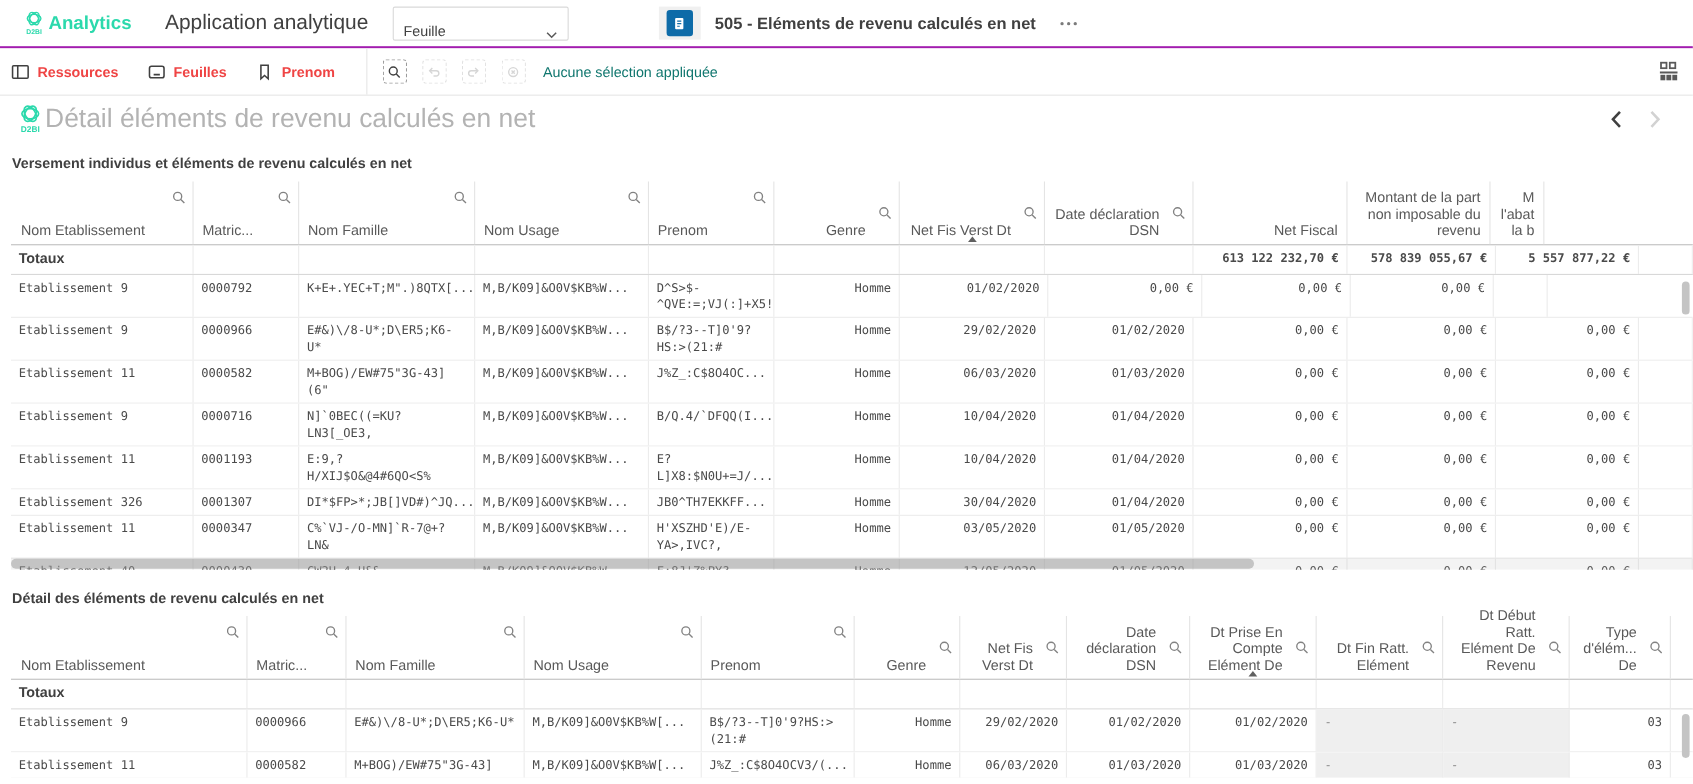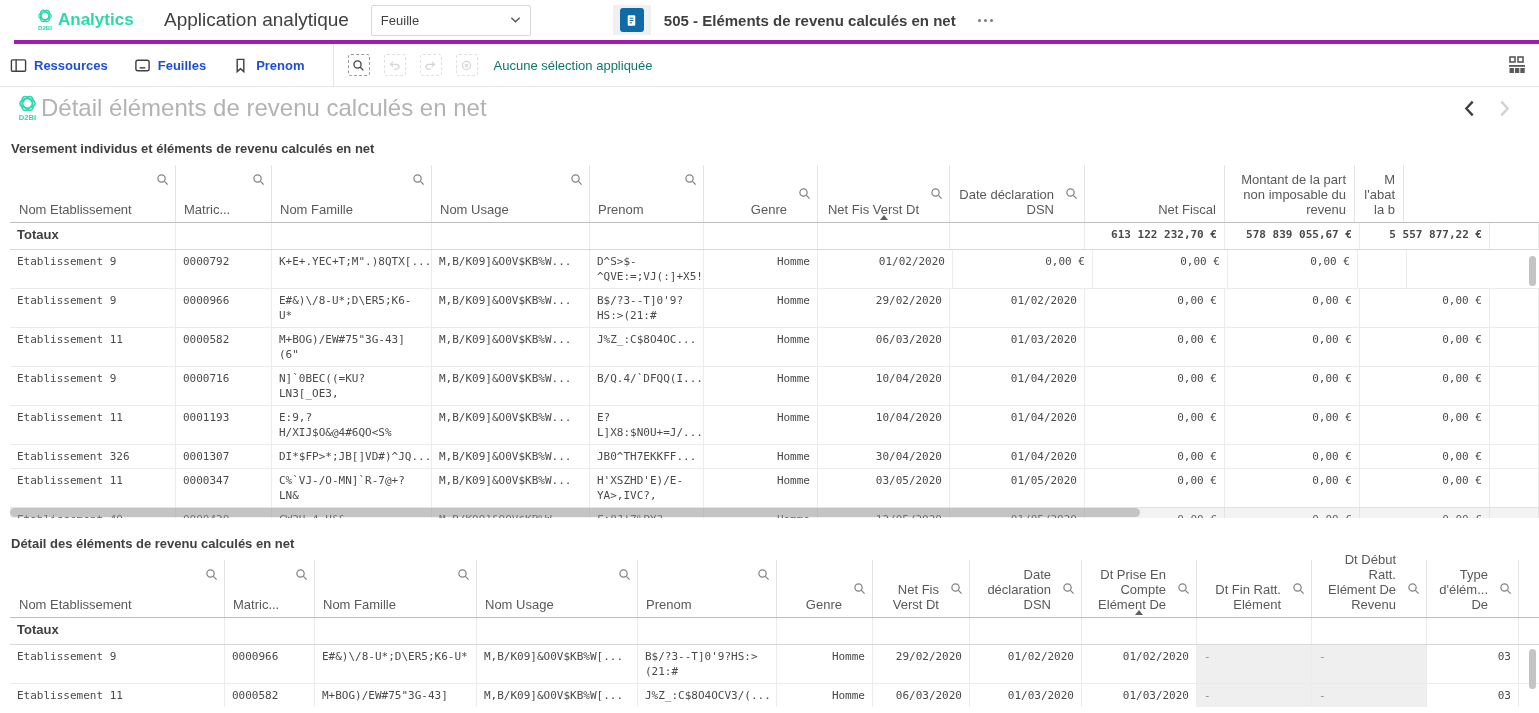--- a/index.html
+++ b/index.html
@@ -1,37 +1,37 @@
 <!DOCTYPE html>
 <html><head>
 <meta charset="utf-8">
 <style>
   html,body{margin:0;padding:0;width:1539px;height:713px;overflow:hidden;background:#fff;
     font-family:"Liberation Sans","DejaVu Sans",sans-serif;color:#404040;}
   *{box-sizing:border-box;}
 
   
-  .app-header{height:44px;display:flex;align-items:center;border-bottom:4px solid #a21caf;background:#fff;margin-left:14px;}
+  .app-header{height:44px;display:flex;align-items:center;border-bottom:2px solid #a21caf;background:#fff;}
   .logo{display:flex;align-items:center;margin-left:20px;width:76px;cursor:pointer;}
   .logo-text{font-size:17px;font-weight:bold;color:#2bd9ac;margin-left:2px;letter-spacing:0;}
   .app-title{font-size:19px;color:#404040;margin-left:54px;white-space:nowrap;}
   .sheet-dd{margin-left:22px;width:160px;height:31px;border:1px solid #d9d9d9;border-radius:2px;
-    display:flex;align-items:center;padding:0 9px;font-size:13px;color:#404040;cursor:pointer;background:#fff;}
+    display:flex;align-items:flex-end;padding:0 9px;font-size:13px;color:#404040;cursor:pointer;background:#fff;}
   .sheet-dd .dd-val{flex:1;}
   .active-sheet{display:flex;align-items:center;margin-left:82px;}
   .sheet-tile{width:38px;height:30px;background:#f0f0f0;display:flex;align-items:center;justify-content:center;cursor:pointer;}
   .sheet-tile .blue{width:24px;height:24px;background:#0e6ba8;border-radius:3px;display:flex;align-items:center;justify-content:center;}
   .active-sheet-label{font-size:15px;font-weight:bold;color:#404040;margin-left:13px;white-space:nowrap;}
   .more-dots{margin-left:18px;color:#7b7b7b;display:flex;gap:3px;cursor:pointer;padding:4px;}
   .more-dots i{width:3px;height:3px;border-radius:50%;background:#7b7b7b;display:block;}
 
   
   .toolbar{height:43px;display:flex;align-items:center;border-bottom:1px solid #e6e6e6;background:#fff;padding-left:10px;}
   .tb-item{display:flex;align-items:center;gap:7px;margin-right:26px;cursor:pointer;}
-  .tb-item .lbl{font-size:13px;font-weight:bold;color:#1d4ed8;}
+  .tb-item .lbl{font-size:13px;font-weight:bold;color:#ef4444;}
   .tb-sep{width:1px;align-self:stretch;background:#e6e6e6;margin:0 14px 0 2px;}
   .sel-btn{width:22px;height:22px;border:1px dashed #9b9b9b;border-radius:3px;display:flex;
     align-items:center;justify-content:center;margin-right:14px;cursor:pointer;color:#404040;}
   .sel-btn.disabled{border-color:#e0e0e0;color:#d6d6d6;}
   .sel-status{font-size:13px;color:#0f766e;margin-left:2px;}
   .tb-right{margin-left:auto;margin-right:12px;display:flex;align-items:center;cursor:pointer;}
 
   
   .title-row{height:42px;display:flex;align-items:center;}
   .title-row .d2bi{margin-left:14px;}

